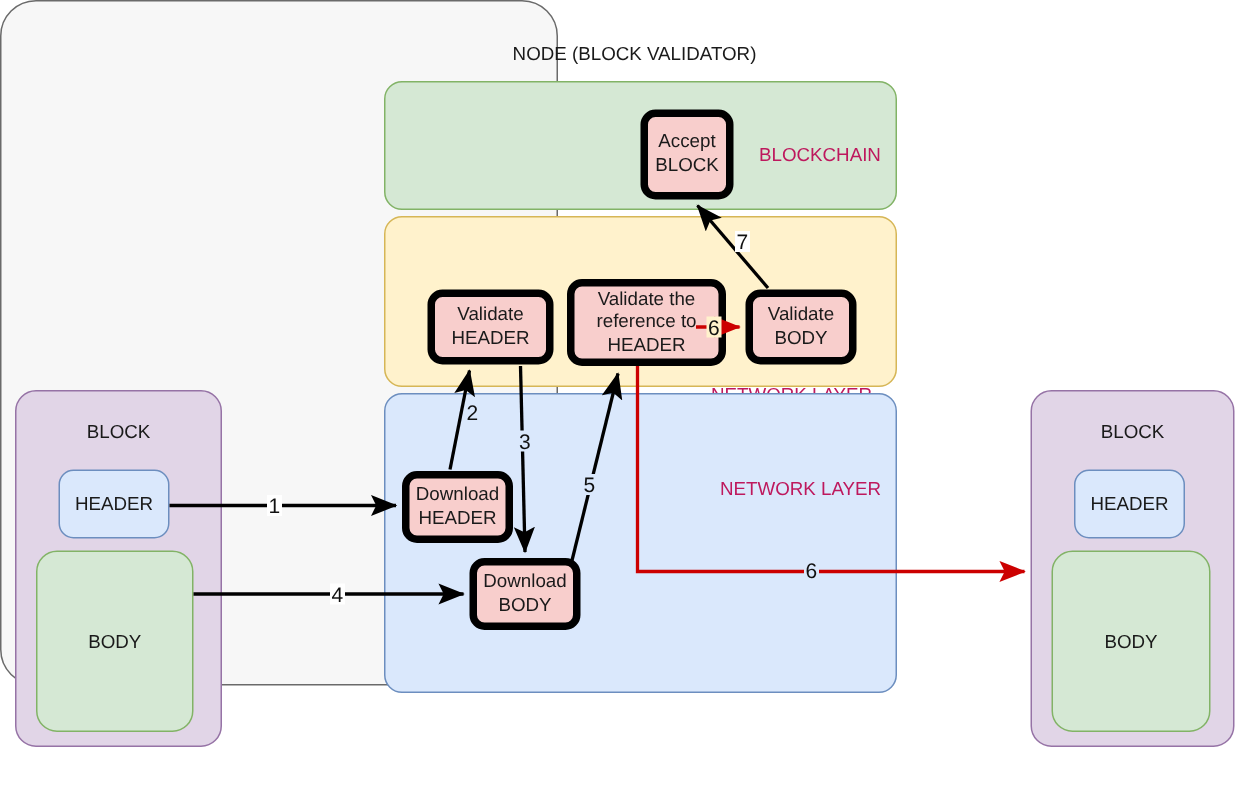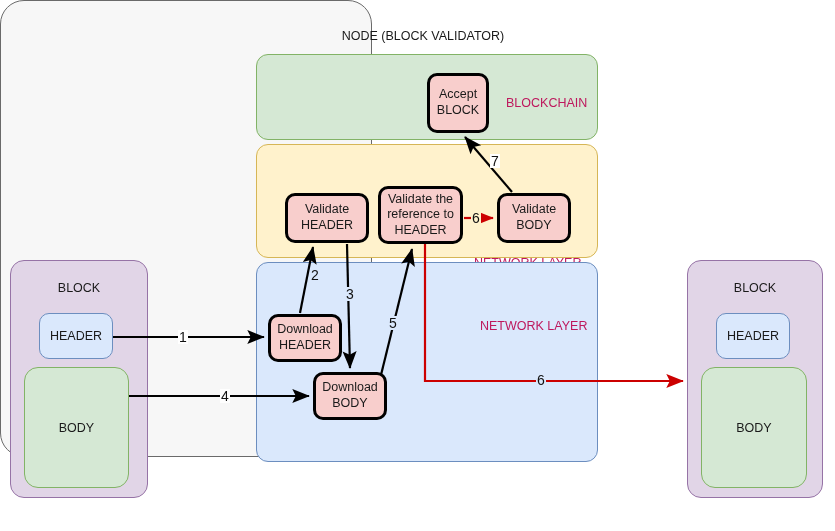--- a/index.html
+++ b/index.html
@@ -27,21 +27,21 @@
   .layer{position:absolute;box-sizing:border-box;border-radius:12px;}
   .layer-green{left:256px;top:54px;width:342px;height:86px;background:#d5e8d4;border:1px solid #82b366;}
   .layer-yellow{left:256px;top:144px;width:342px;height:114px;background:#fff2cc;border:1px solid #d6b656;}
   .layer-blue{left:256px;top:262px;width:342px;height:200px;background:#dae8fc;border:1px solid #6c8ebf;}
 
   .layer-label{position:absolute;font-size:12.5px;color:#be185d;white-space:nowrap;}
 
   
   .pbox{
     position:absolute;box-sizing:border-box;
-    background:#f8cecc;border:3px solid #000000;border-radius:10px;
+    background:#f8cecc;border:5px solid #000000;border-radius:10px;
     display:flex;align-items:center;justify-content:center;text-align:center;
     font-size:12.5px;color:#1a1a1a;line-height:1.25;padding:2px;
   }
 
   
   .block-panel{
     position:absolute;box-sizing:border-box;
     background:#e1d5e7;border:1px solid #9673a6;border-radius:14px;
   }
   .block-title{
@@ -86,21 +86,21 @@
   <div class="pbox" style="left:427px;top:73px;width:62px;height:60px;flex-direction:column;">
     <span>Accept</span>
     <span>BLOCK</span>
   </div>
 
   <div class="pbox" style="left:285px;top:193px;width:84px;height:50px;flex-direction:column;">
     <span>Validate</span>
     <span>HEADER</span>
   </div>
 
-  <div class="pbox" style="left:378px;top:186px;width:85px;height:58px;flex-direction:column;">
+  <div class="pbox" style="left:378px;top:186px;width:106px;height:58px;flex-direction:column;">
     <span>Validate the</span>
     <span>reference to</span>
     <span>HEADER</span>
   </div>
 
   <div class="pbox" style="left:497px;top:193px;width:74px;height:50px;flex-direction:column;">
     <span>Validate</span>
     <span>BODY</span>
   </div>
 

